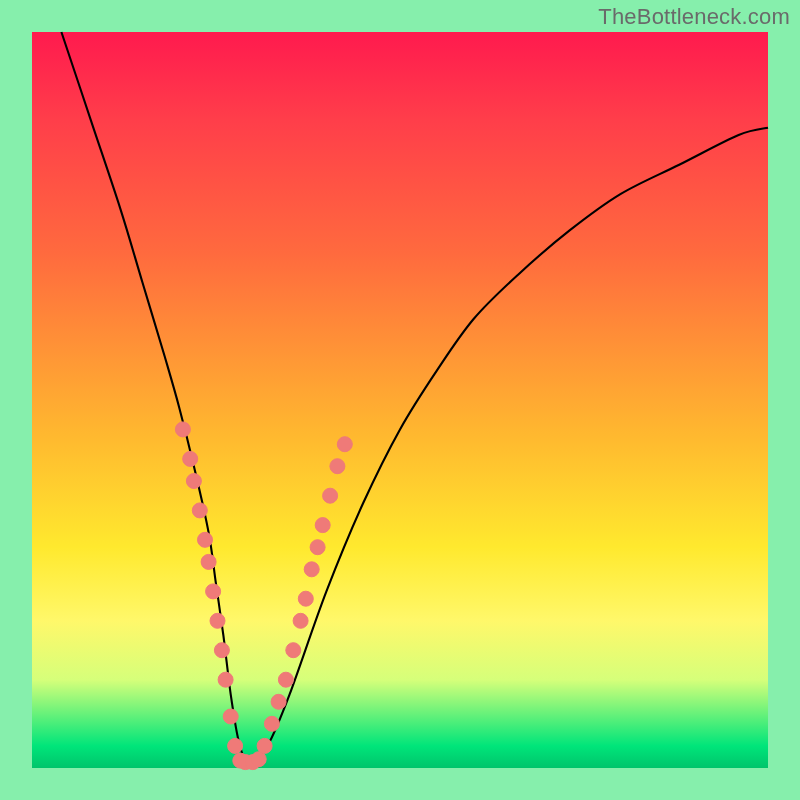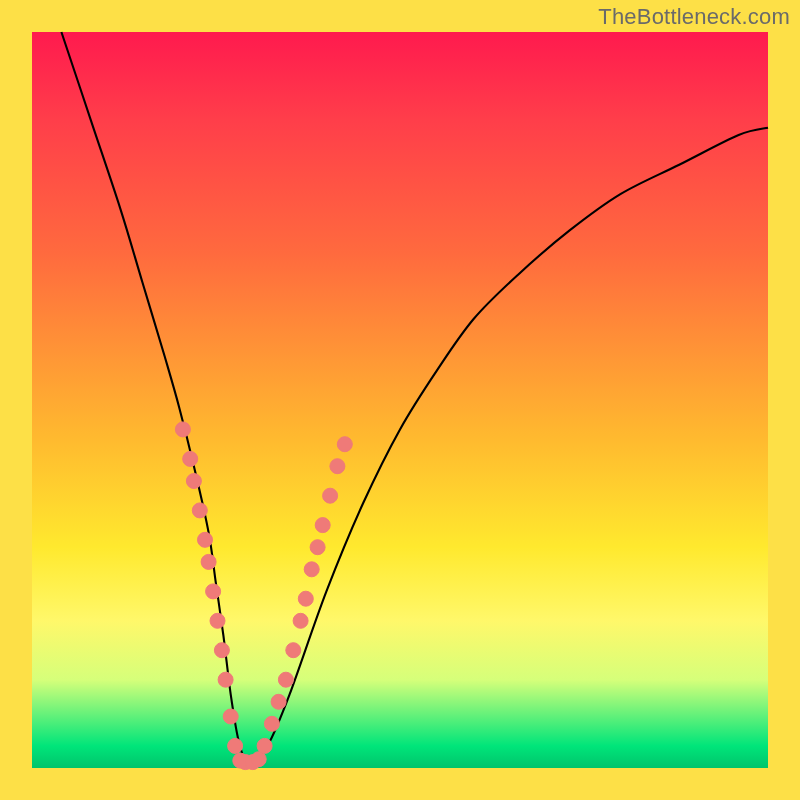--- a/index.html
+++ b/index.html
@@ -10,21 +10,21 @@
     overflow: hidden;
     background: #000;
     font-family: Arial, Helvetica, sans-serif;
   }
   .frame {
     position: absolute;
     left: 0;
     top: 0;
     width: 800px;
     height: 800px;
-    background: #fde047;
+    background: #86efac;
   }
   .plot {
     position: absolute;
     left: 32px;
     top: 32px;
     width: 736px;
     height: 736px;
     background: linear-gradient(
       to bottom,
       #ff1a4e 0%,

